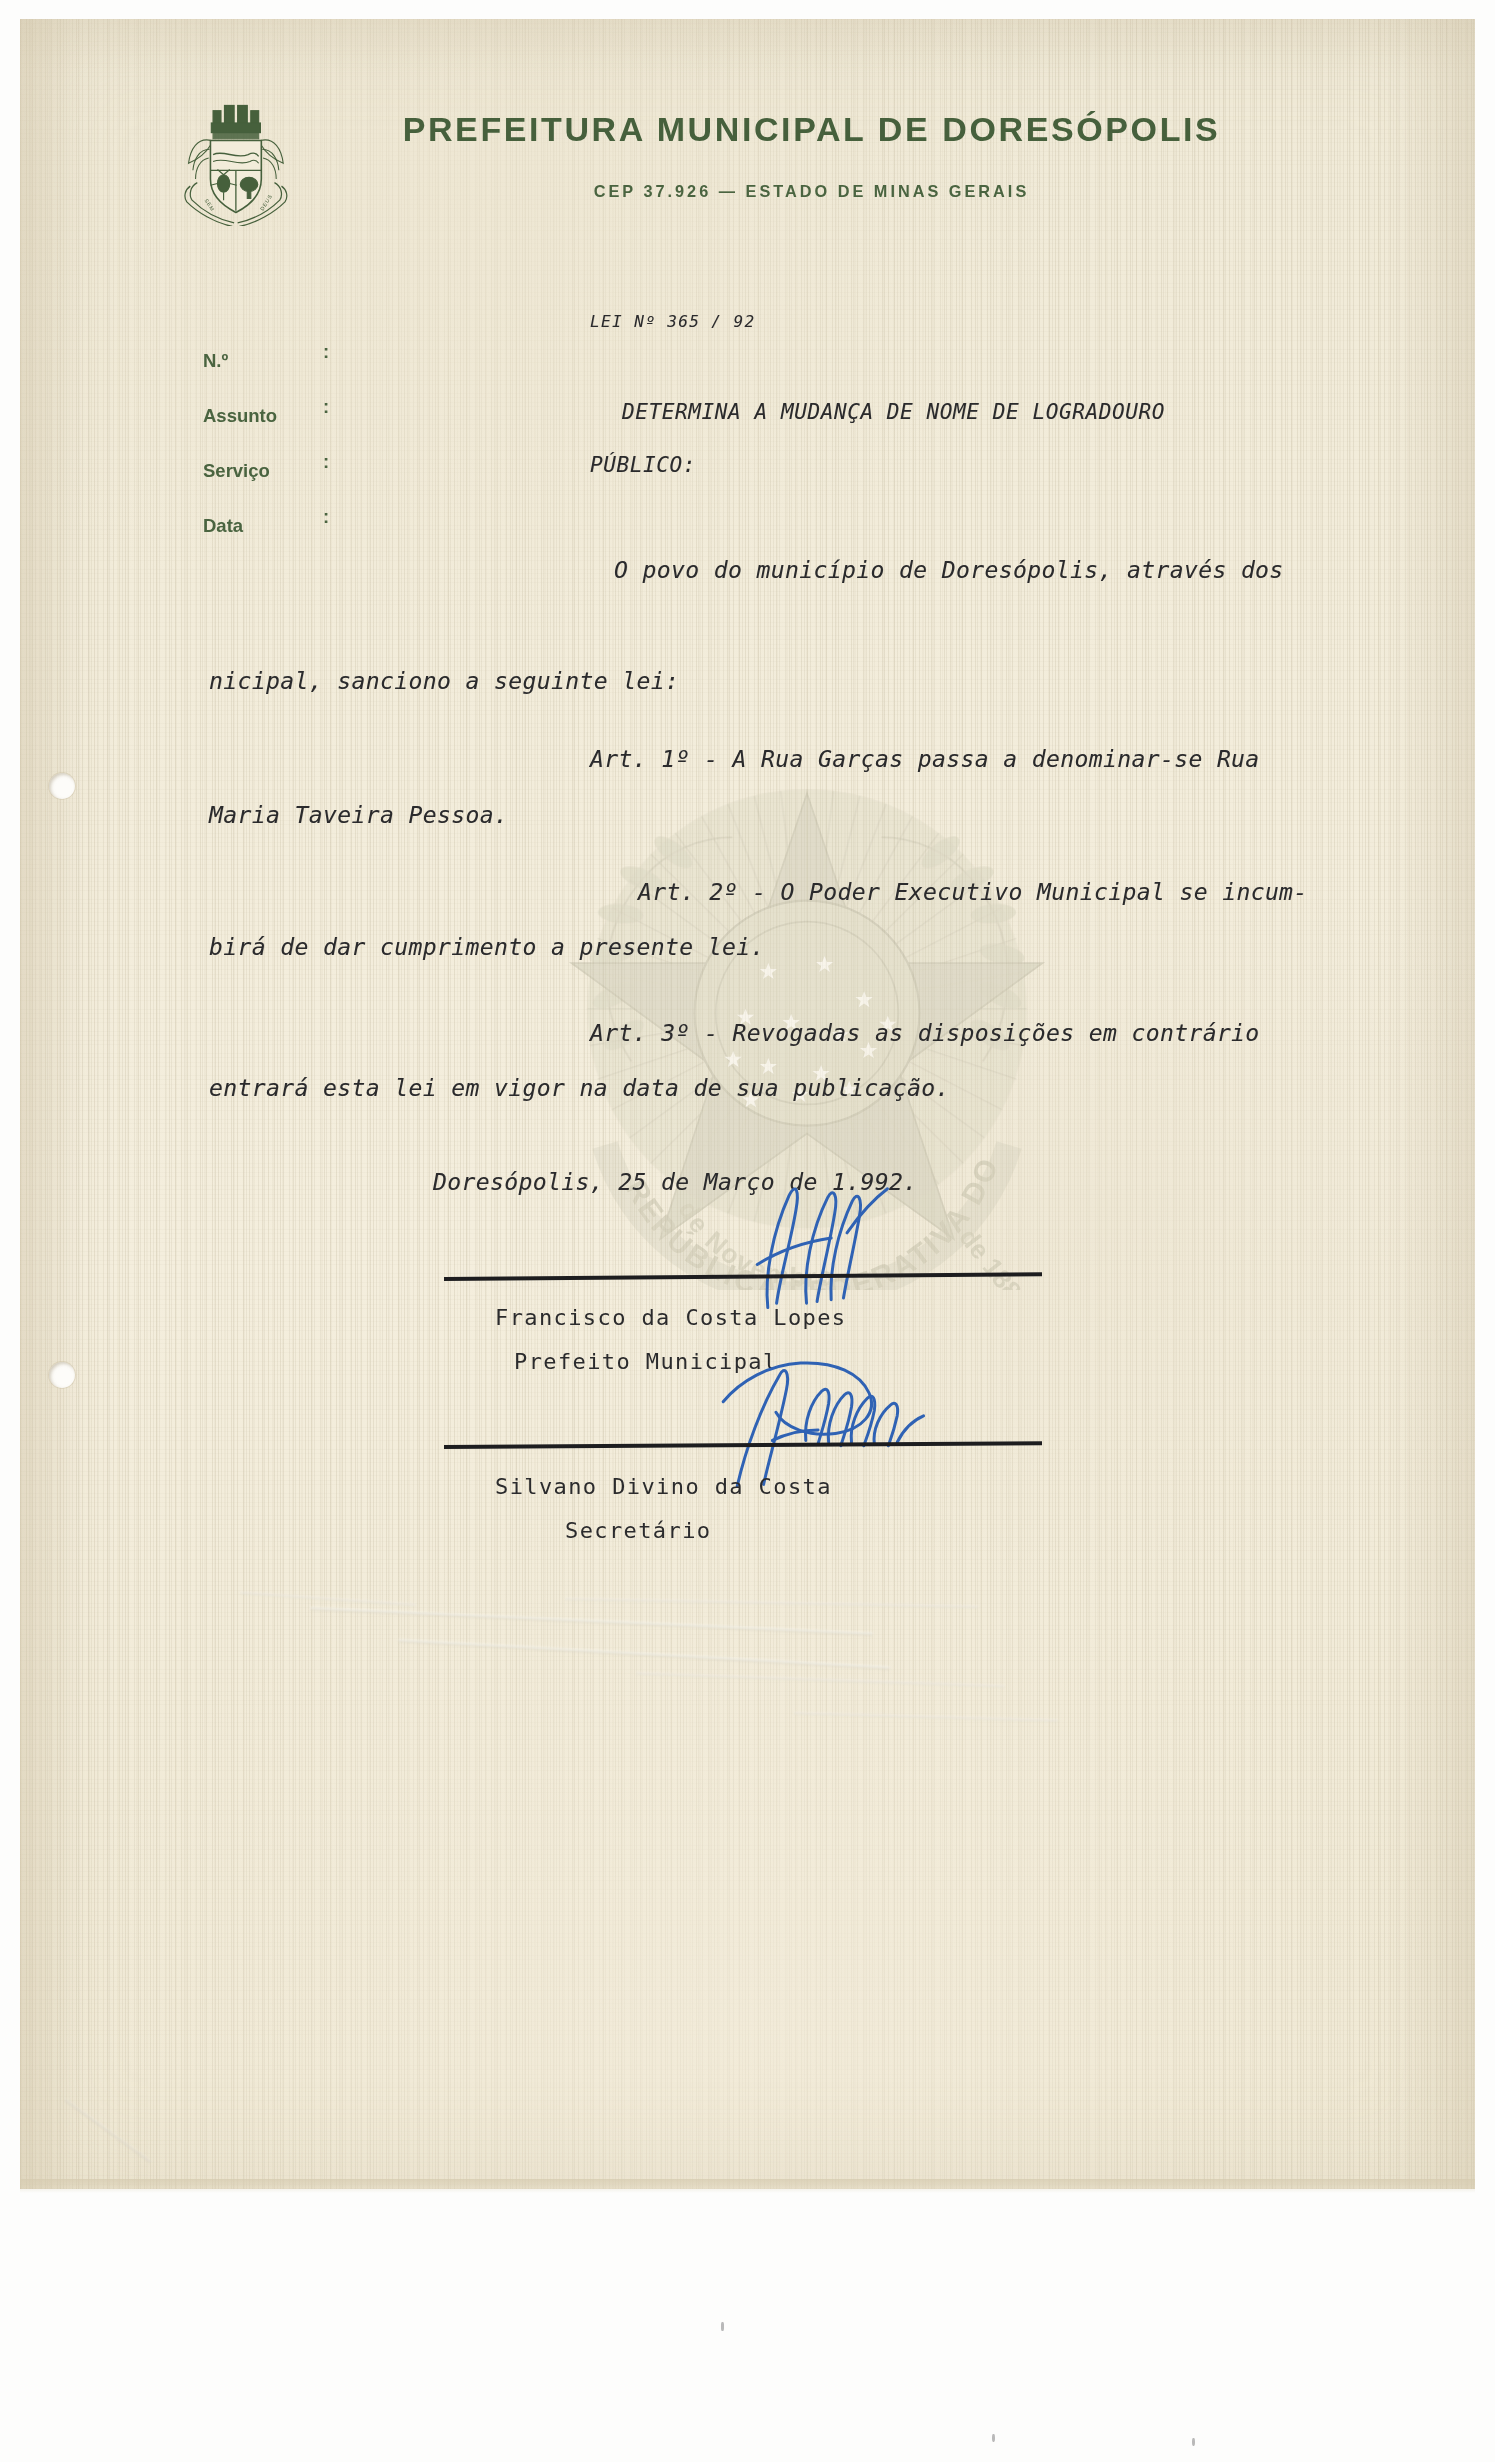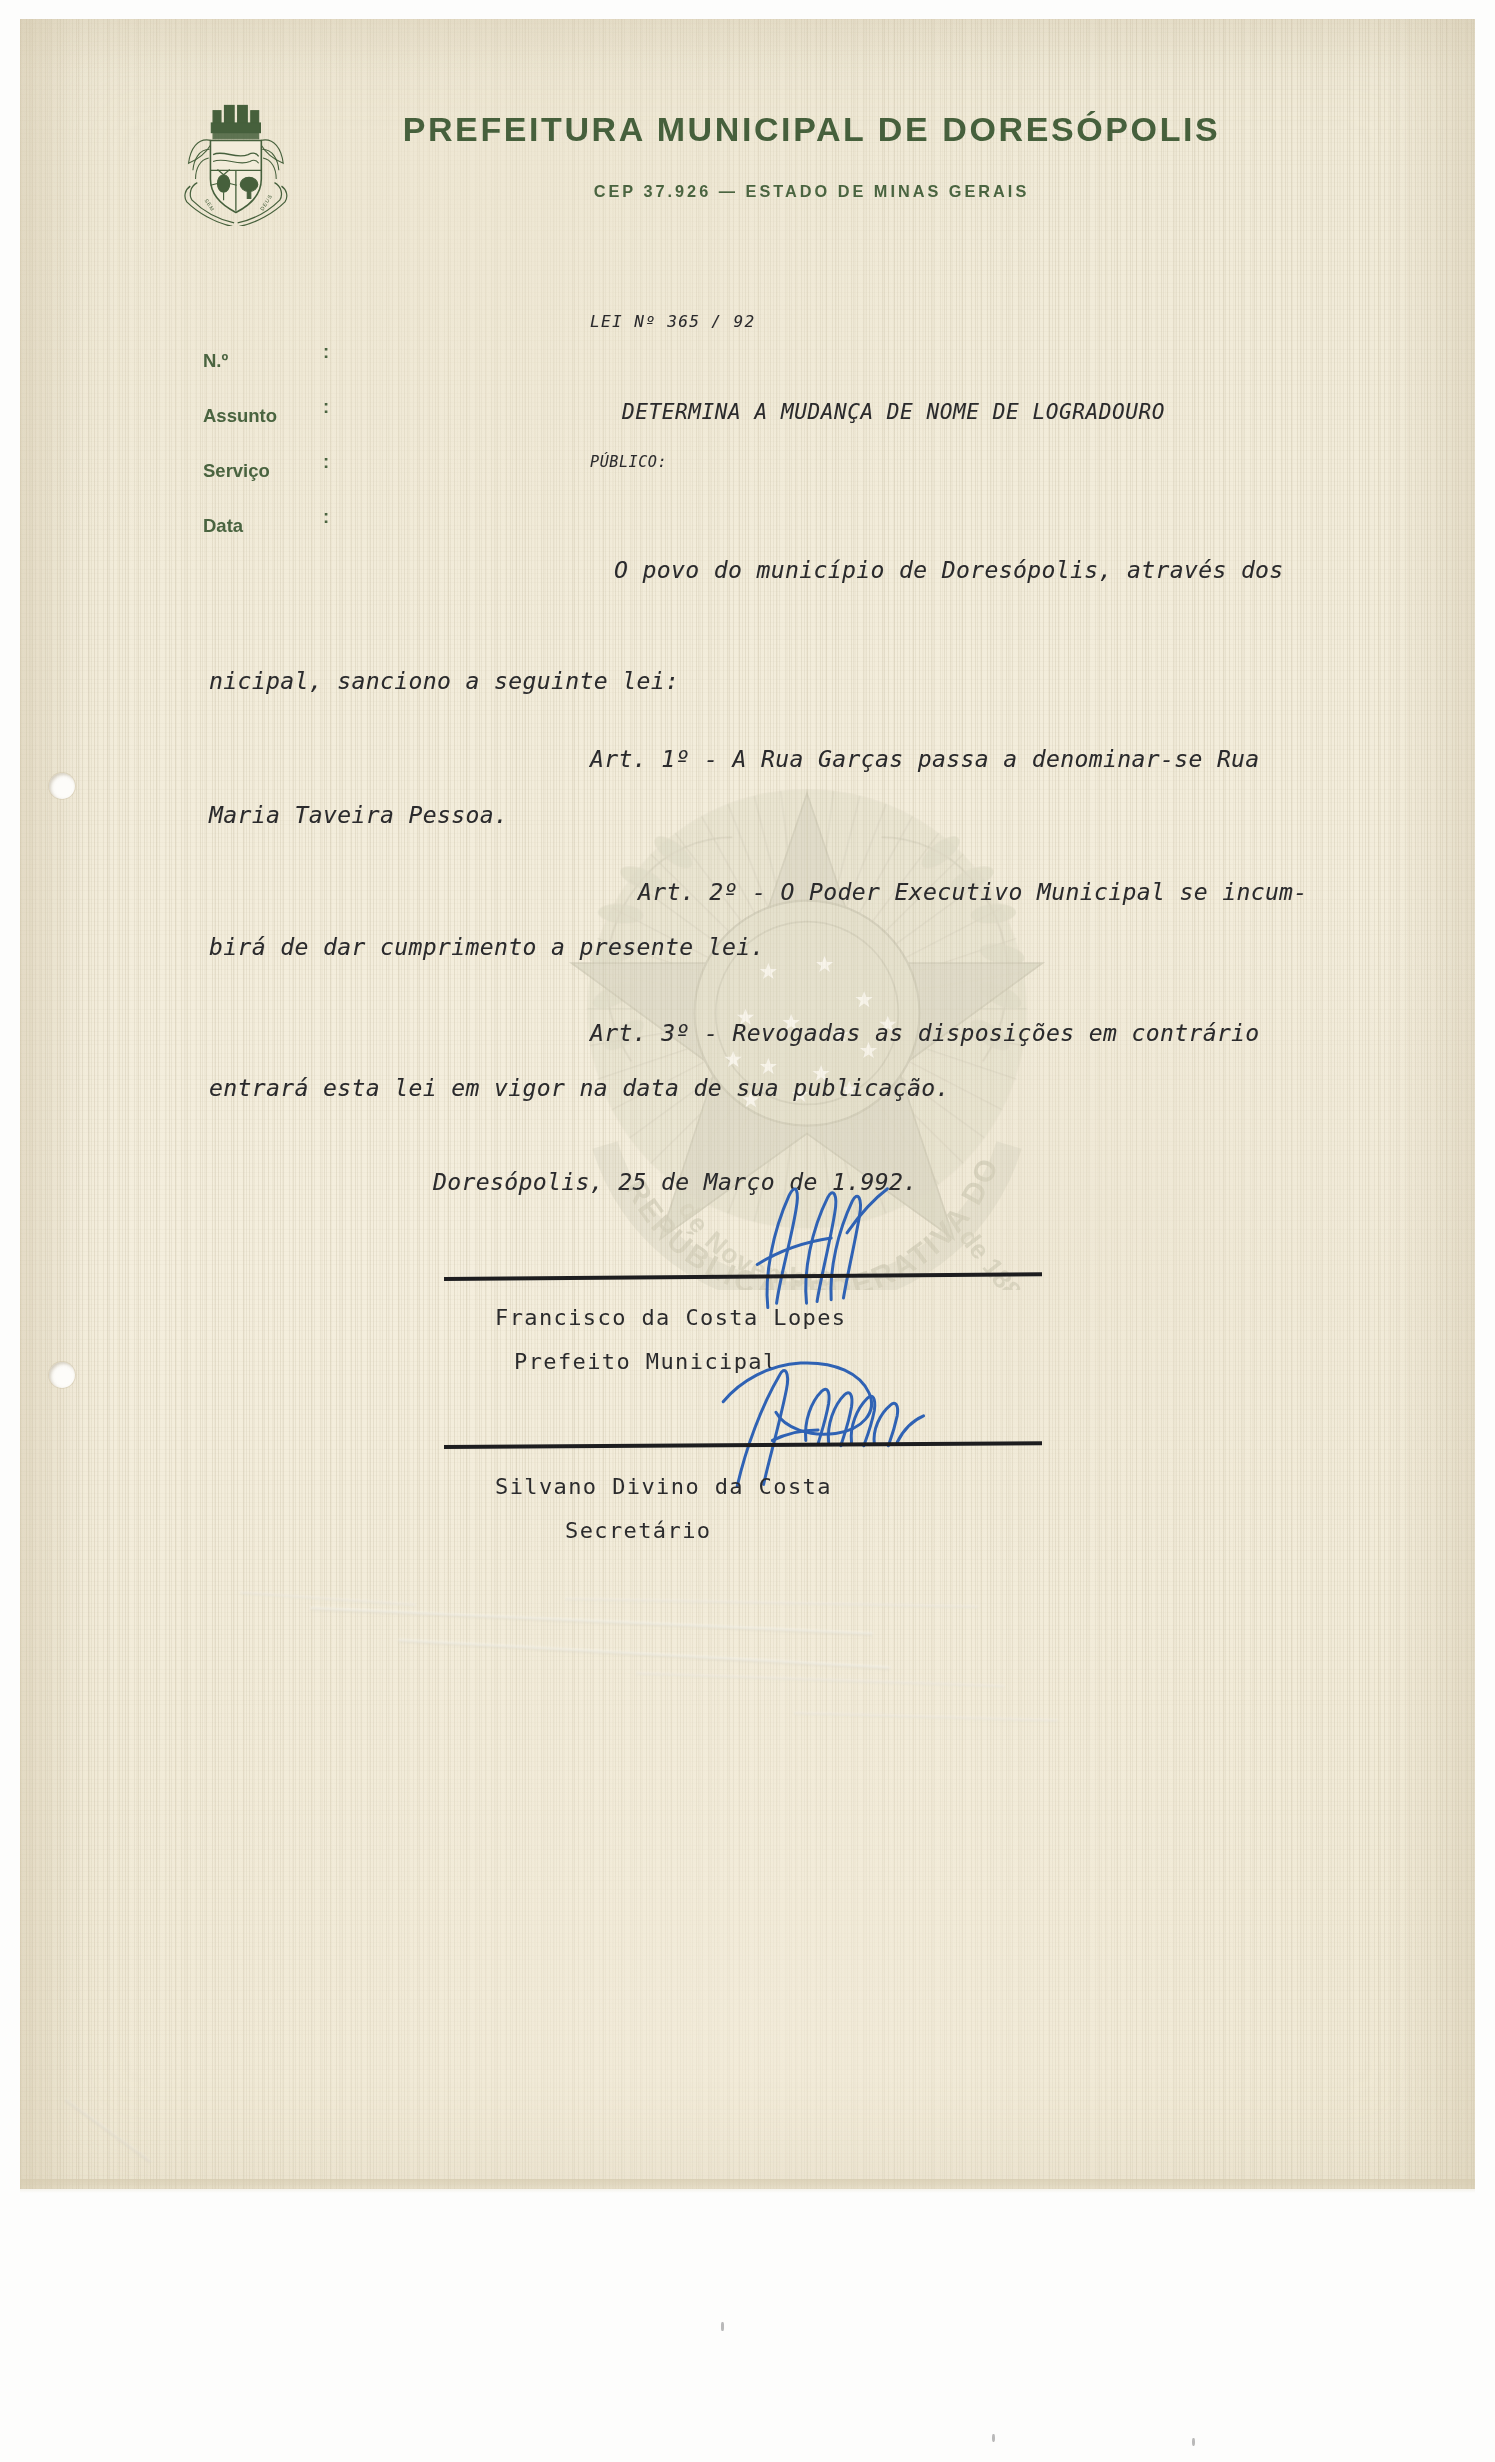--- a/index.html
+++ b/index.html
@@ -183,21 +183,21 @@
     font-style: italic;
     color: #2a2a2c;
     letter-spacing: 0.4px;
     white-space: pre;
     text-shadow: 0.4px 0.4px 0 rgba(60,60,62,.22);
   }
 
   #lei-number { left: 570px; top: 293px; font-size: 16px; letter-spacing: 1.4px; }
 
   #ementa-1 { left: 570px; top: 381px; font-size: 21px; letter-spacing: 0.6px; margin-left: 32px; }
-  #ementa-2 { left: 570px; top: 434px; font-size: 15px; letter-spacing: 0.6px; }
+  #ementa-2 { left: 570px; top: 434px; font-size: 21px; letter-spacing: 0.6px; }
 
   .body-line { font-size: 23px; letter-spacing: 0.4px; }
 
   #p1-l1 { left: 594px; top: 538px; }
   #p1-l2 { left: 189px; top: 594px; }
   #p1-l3 { left: 189px; top: 649px; }
 
   #a1-l1 { left: 570px; top: 727px; }
   #a1-l2 { left: 189px; top: 783px; }
 

